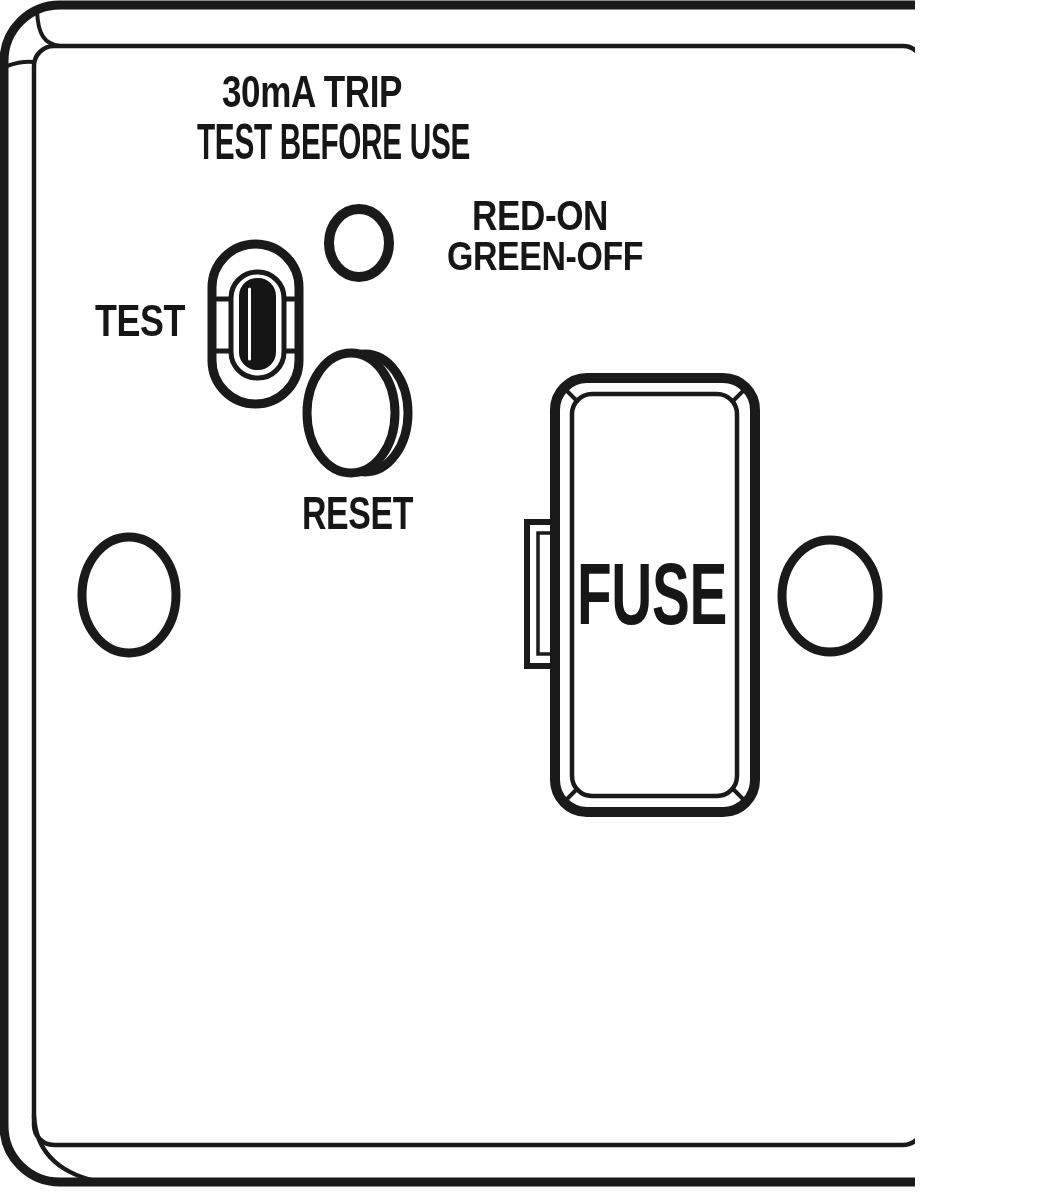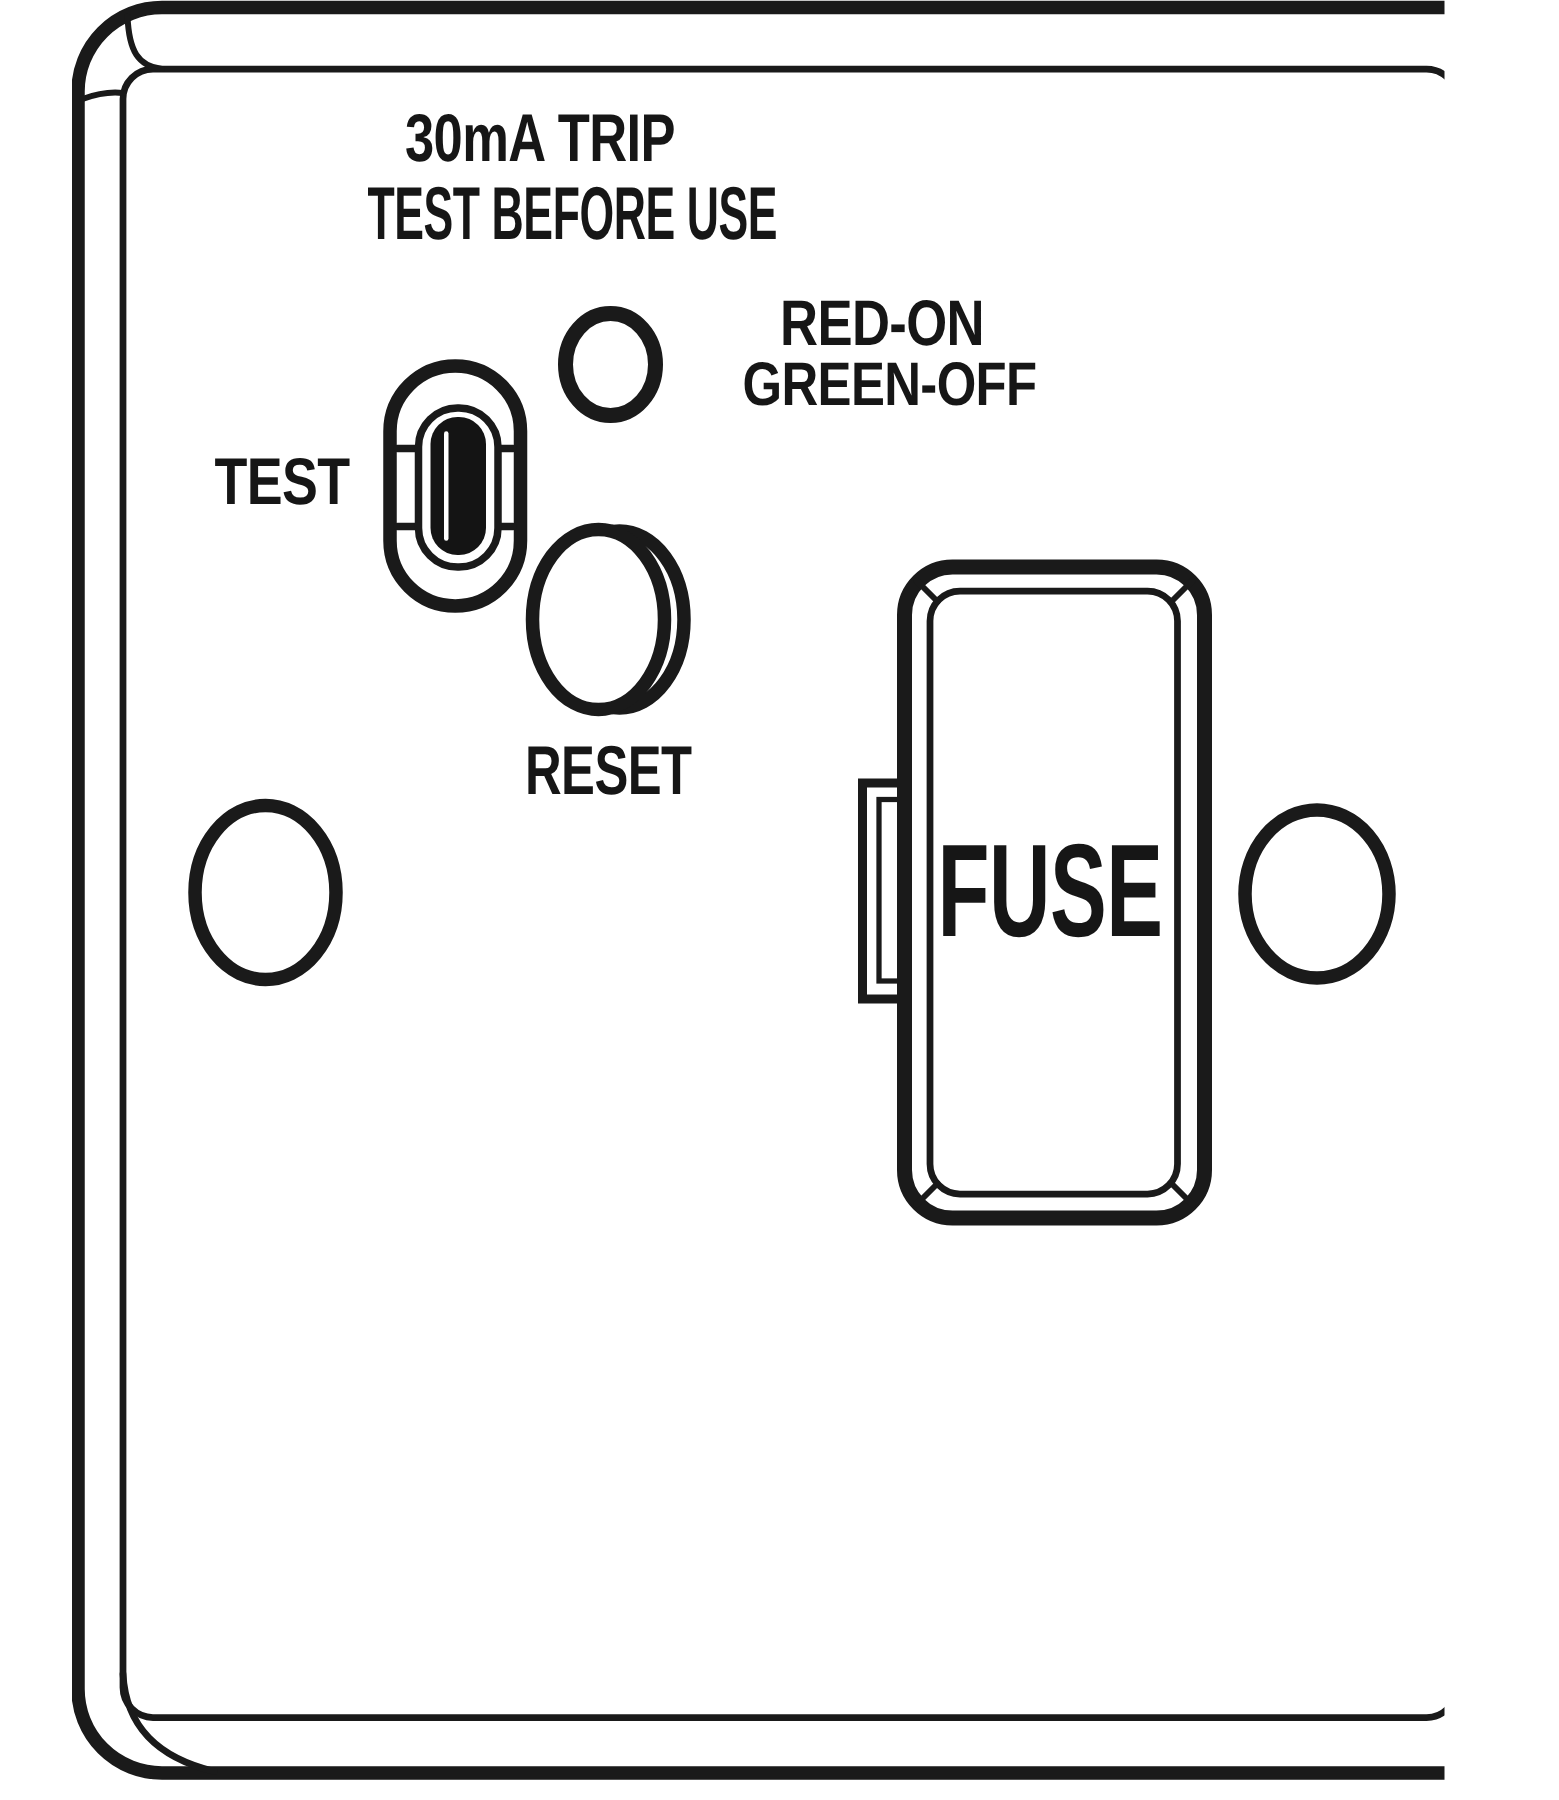--- a/index.html
+++ b/index.html
@@ -6,21 +6,20 @@
     margin: 0;
     padding: 0;
     background: #ffffff;
   }
   #stage {
     position: relative;
     width: 915px;
     height: 1200px;
     background: #ffffff;
     overflow: hidden;
-    margin-left: 48px;
   }
   svg { display: block; }
   .ln  { stroke: #1a1a1a; fill: none; stroke-linecap: round; }
   .lnf { stroke: #1a1a1a; fill: #ffffff; }
   .solid { fill: #141414; stroke: none; }
   .lbl {
     font-family: "Liberation Sans", "DejaVu Sans", sans-serif;
     font-weight: bold;
     fill: #161616;
     letter-spacing: -0.5px;

